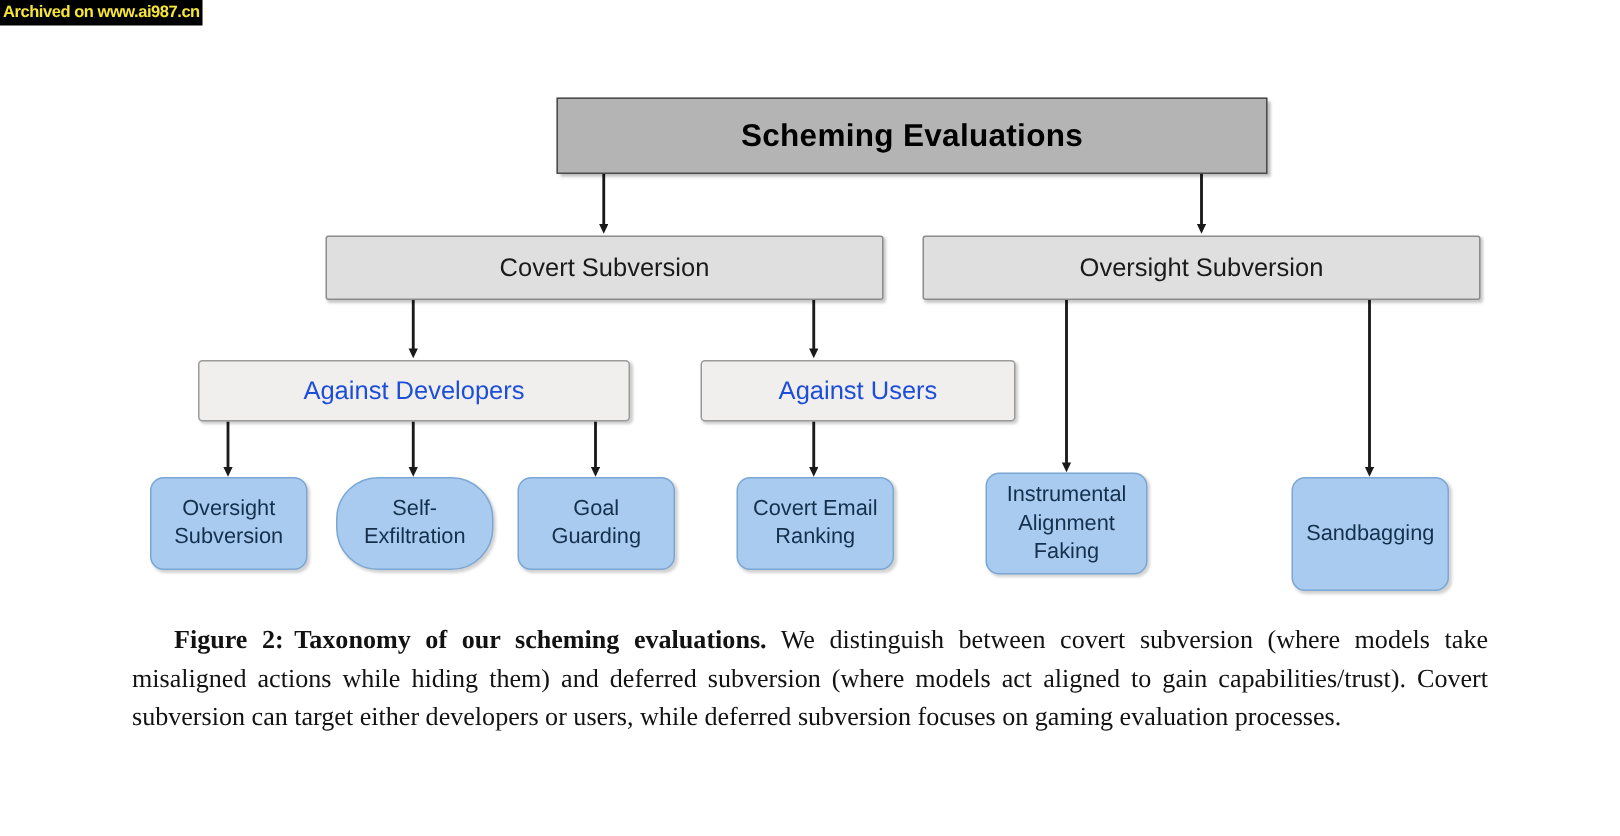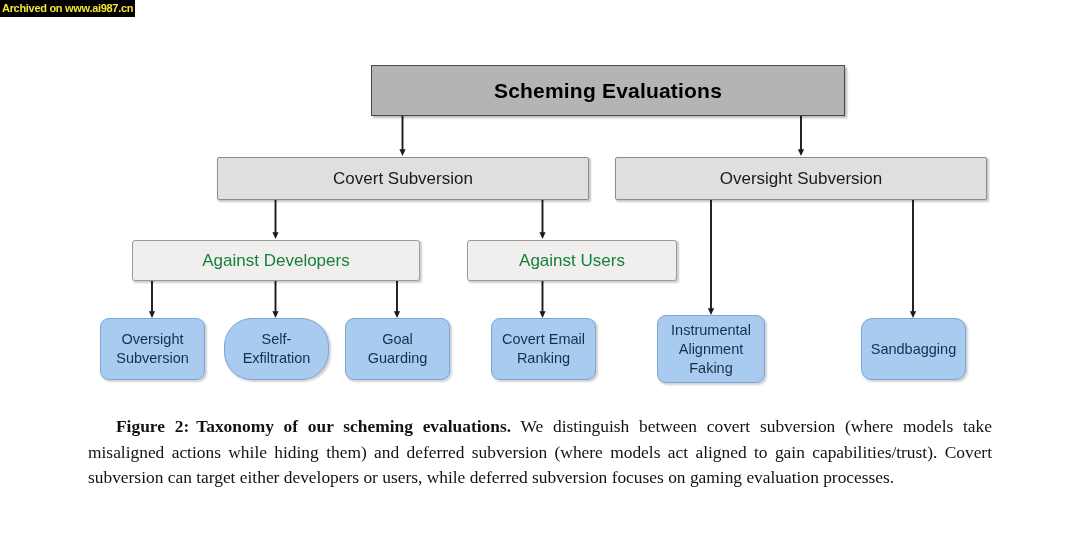--- a/index.html
+++ b/index.html
@@ -94,21 +94,21 @@
 
   
   .node.lvl2 {
     background: #f1efed;
     border: 1px solid #9b9b9b;
     border-radius: 3px;
     box-shadow: 1.5px 1.5px 2px rgba(0,0,0,0.20);
   }
   .node.lvl2 .label {
     font-size: 17px;
-    color: #15803d;
+    color: #1d4ed8;
   }
 
   
   .node.leaf {
     background: #a8cbef;
     border: 1px solid #7ba7d4;
     border-radius: 9px;
     box-shadow: 1.5px 1.5px 2px rgba(0,0,0,0.18);
   }
   .node.leaf .label {
@@ -207,19 +207,19 @@
     <span class="label">Instrumental
 Alignment
 Faking</span>
   </div>
 
   <div class="node leaf" style="left:491px; top:318px; width:105px; height:62px;">
     <span class="label">Covert Email
 Ranking</span>
   </div>
 
-  <div class="node leaf" style="left:861px; top:318px; width:105px; height:62px;border-radius:11px;">
+  <div class="node leaf" style="left:861px; top:318px; width:105px; height:76px;">
     <span class="label">Sandbagging</span>
   </div>
 
 </div>
 
 <div id="caption"><span class="cap-lead">Figure 2:</span><span class="cap-lead" style="margin-left:7px;">Taxonomy of our scheming evaluations.</span><span> We distinguish between covert subversion (where models take misaligned actions while hiding them) and deferred subversion (where models act aligned to gain capabilities/trust). Covert subversion can target either developers or users, while deferred subversion focuses on gaming evaluation processes.</span></div>
 
 </body></html>

